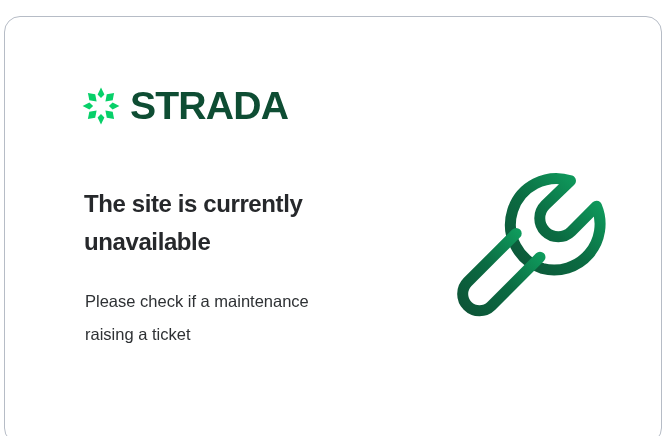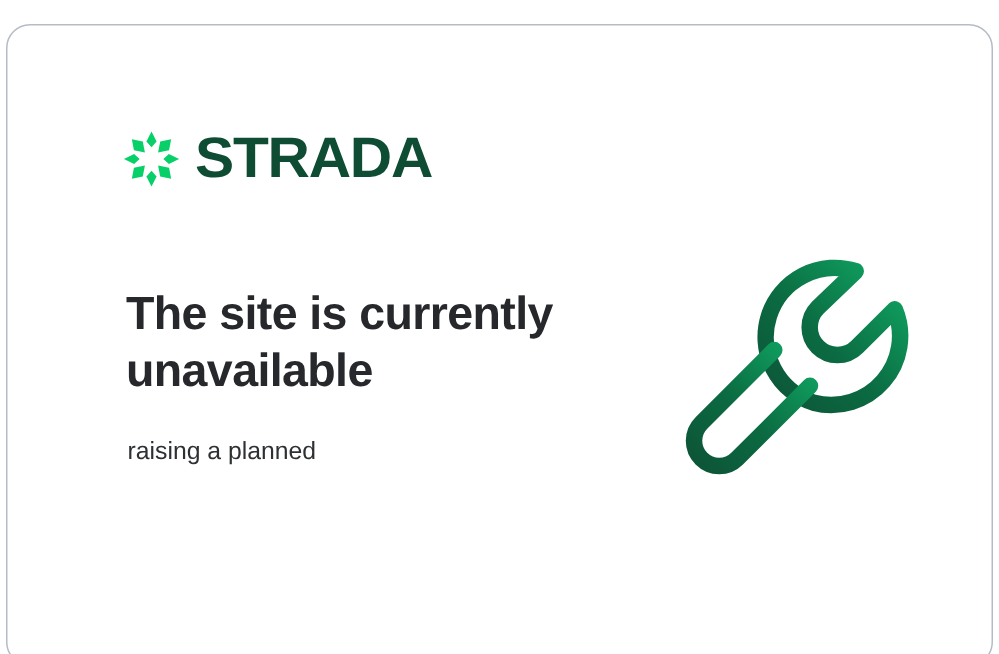--- a/index.html
+++ b/index.html
@@ -63,21 +63,21 @@
     transform: scaleX(1.03);
     transform-origin: left center;
   }
 
   
   .headline {
     position: absolute;
     left: 79px;
     top: 152px;
     width: 330px;
-    font-size: 31px;
+    font-size: 24px;
     line-height: 38px;
     font-weight: bold;
     letter-spacing: -0.4px;
     color: #26282b;
   }
 
   
   .body-copy {
     position: absolute;
     left: 80px;
@@ -130,21 +130,22 @@
             <path d="M33.1 33.1 L25.8 31.7 L24.4 24.4 L31.7 25.8 Z"></path>
           </g>
         </svg>
       </span>
       <span class="logo-word">STRADA</span>
     </div>
 
     <h1 class="headline">The site is currently unavailable</h1>
 
     <div class="body-copy">
-      <span class="line">raising a planned</span>
+      <span class="line">Please check if a maintenance</span>
+      <span class="line">raising a ticket</span>
     </div>
 
     <div class="wrench">
       <svg viewBox="0 0 170 165" xmlns="http://www.w3.org/2000/svg" aria-hidden="true">
         <defs>
           <linearGradient id="wrenchGrad" x1="0" y1="1" x2="1" y2="0">
             <stop offset="0%" stop-color="#0d5437"></stop>
             <stop offset="45%" stop-color="#0b6b42"></stop>
             <stop offset="100%" stop-color="#10a864"></stop>
           </linearGradient>

